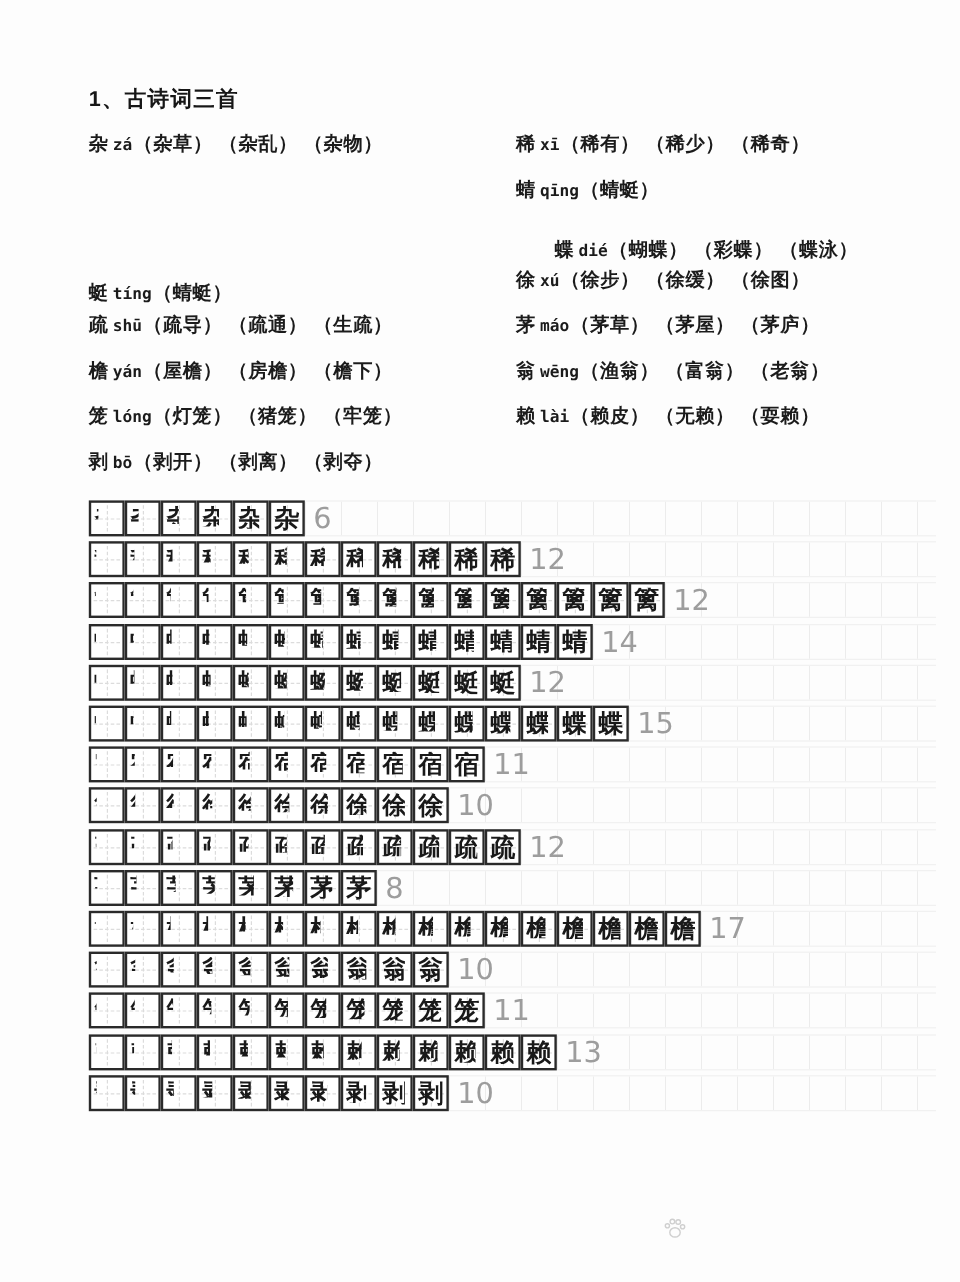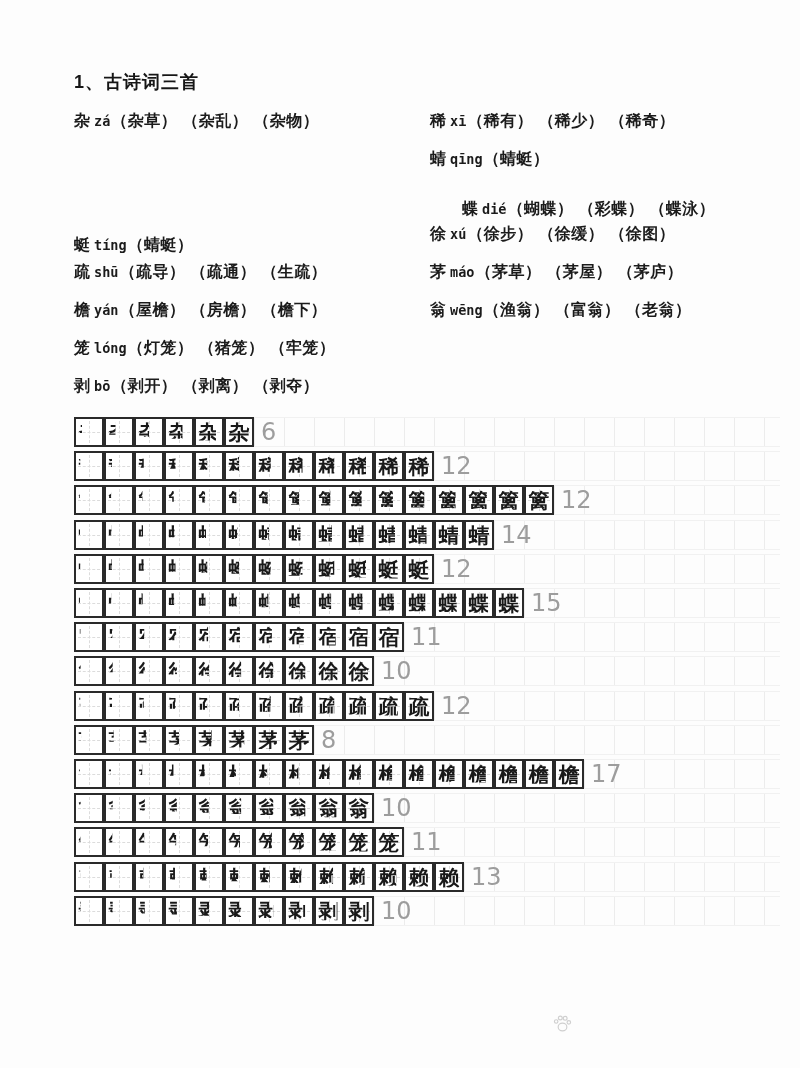--- a/index.html
+++ b/index.html
@@ -54,20 +54,21 @@
       <div class="w-row" style="top: 151px; left: 0px;"><span class="hanzi">疏</span><span class="pinyin">shū</span><span class="ex">（疏导） （疏通） （生疏）</span></div>
       <div class="w-row" style="top: 189px; left: 0px;"><span class="hanzi">檐</span><span class="pinyin">yán</span><span class="ex">（屋檐） （房檐） （檐下）</span></div>
       <div class="w-row" style="top: 227px; left: 0px;"><span class="hanzi">笼</span><span class="pinyin">lóng</span><span class="ex">（灯笼） （猪笼） （牢笼）</span></div>
       <div class="w-row" style="top: 265px; left: 0px;"><span class="hanzi">剥</span><span class="pinyin">bō</span><span class="ex">（剥开） （剥离） （剥夺）</span></div>
       <div class="w-row" style="top: 0px; left: 356px;"><span class="hanzi">稀</span><span class="pinyin">xī</span><span class="ex">（稀有） （稀少） （稀奇）</span></div>
       <div class="w-row" style="top: 38px; left: 356px;"><span class="hanzi">蜻</span><span class="pinyin">qīng</span><span class="ex">（蜻蜓）</span></div>
       <div class="w-row" style="top: 88px; left: 356px; margin-left: 32px;"><span class="hanzi">蝶</span><span class="pinyin">dié</span><span class="ex">（蝴蝶） （彩蝶） （蝶泳）</span></div>
       <div class="w-row" style="top: 113px; left: 356px;"><span class="hanzi">徐</span><span class="pinyin">xú</span><span class="ex">（徐步） （徐缓） （徐图）</span></div>
       <div class="w-row" style="top: 151px; left: 356px;"><span class="hanzi">茅</span><span class="pinyin">máo</span><span class="ex">（茅草） （茅屋） （茅庐）</span></div>
       <div class="w-row" style="top: 189px; left: 356px;"><span class="hanzi">翁</span><span class="pinyin">wēng</span><span class="ex">（渔翁） （富翁） （老翁）</span></div>
+      <div class="w-row" style="top: 227px; left: 356px;"><span class="hanzi">赖</span><span class="pinyin">lài</span><span class="ex">（赖皮） （无赖） （耍赖）</span></div>
     </div>
 
   <div class="grids" id="grids">
       <div class="g-row" style="top: 0px;">
         <div class="cell">
           <span class="ch" style="clip-path: inset(0px 83.3% 45.8% 0px);">杂</span>
         </div>
         <div class="cell">
           <span class="ch" style="clip-path: inset(0px 66.7% 36.7% 0px);">杂</span>
         </div>

